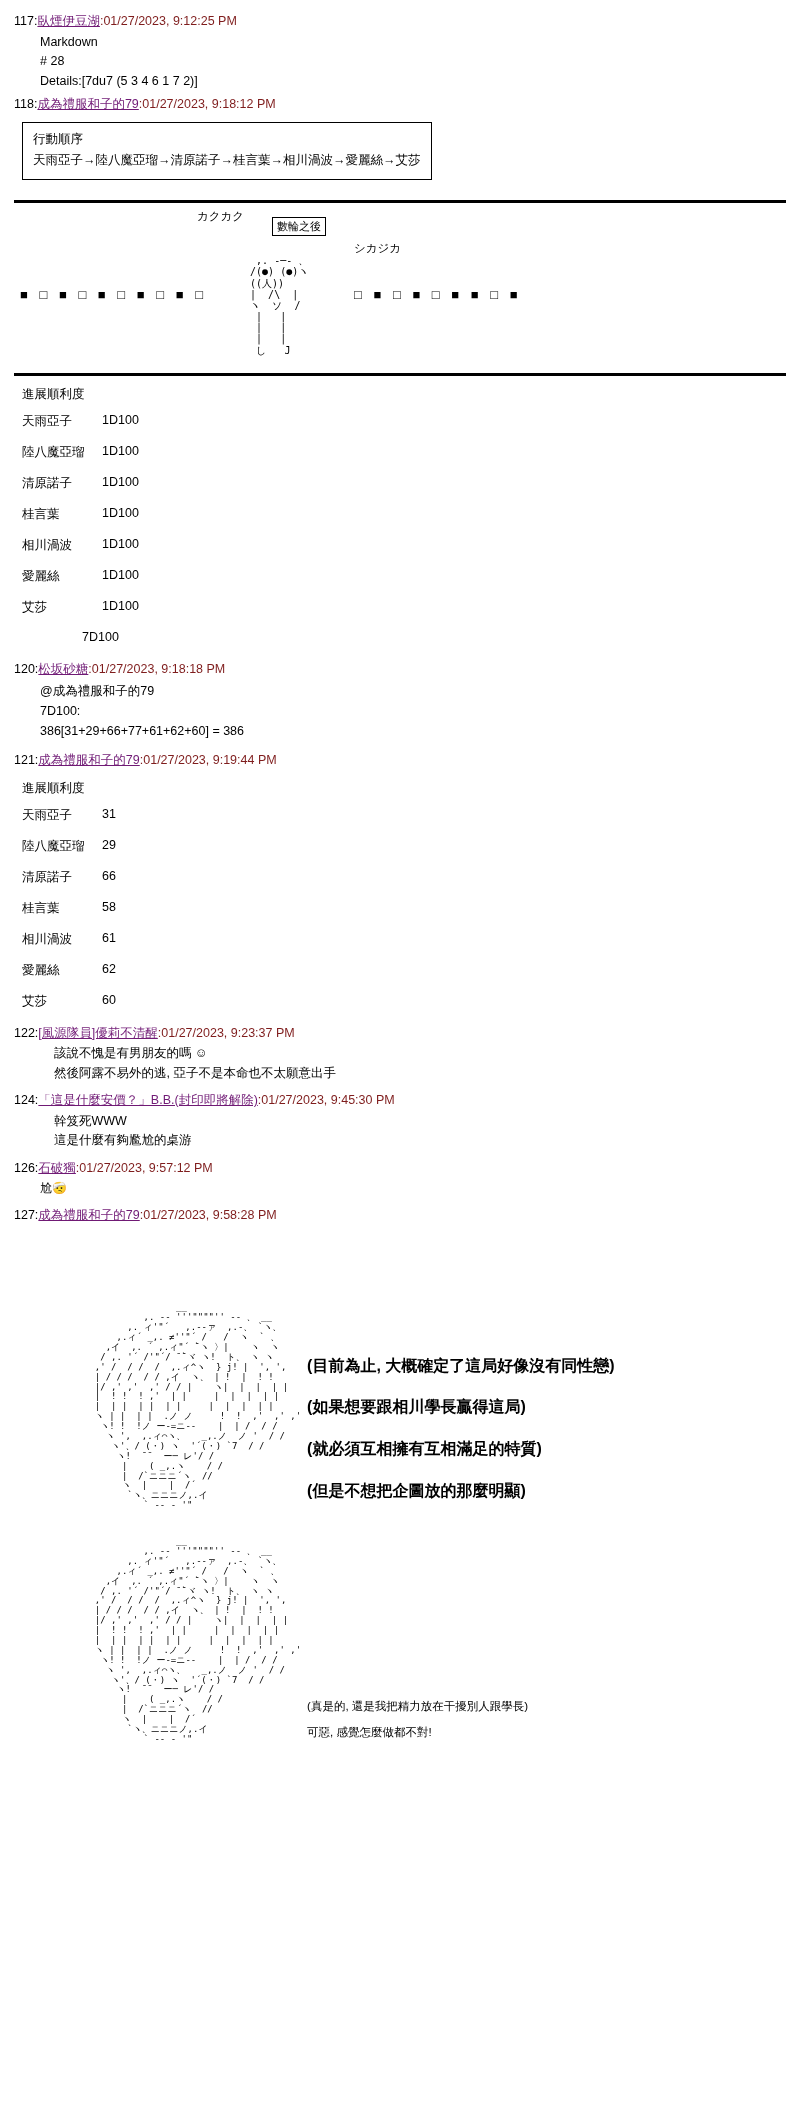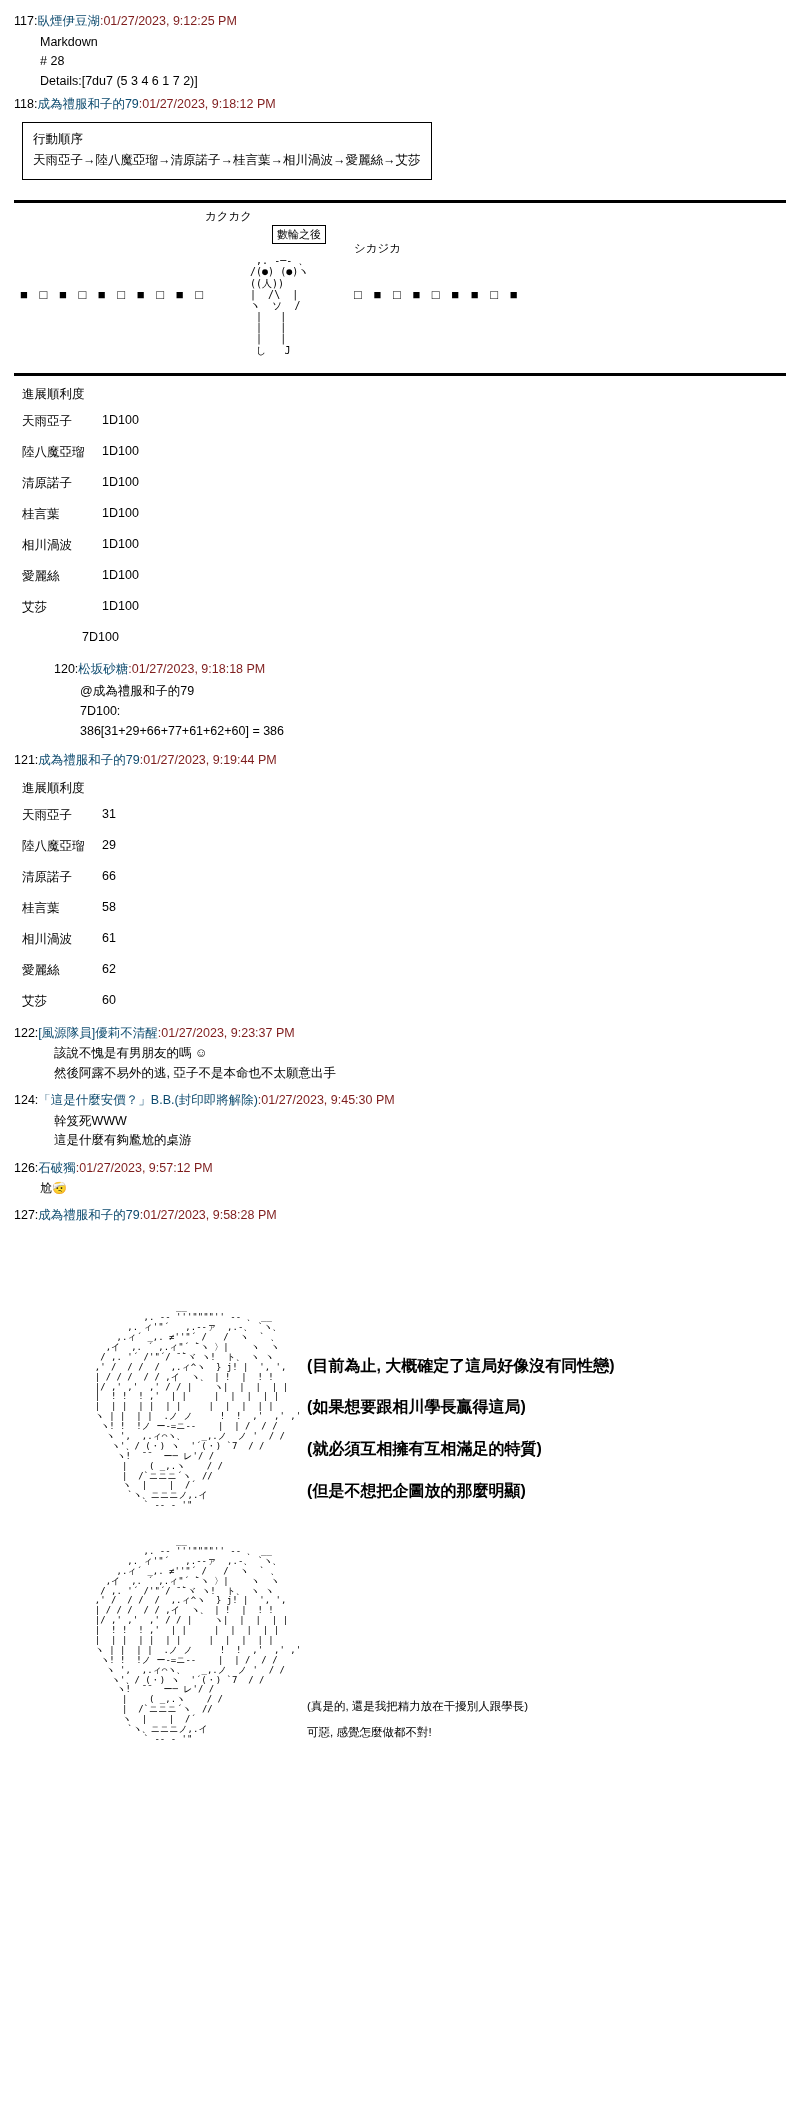--- a/index.html
+++ b/index.html
@@ -5,21 +5,21 @@
   html,body{margin:0;padding:0;background:#ffffff;}
   body{
     width:800px;
     font-family:"Liberation Sans","DejaVu Sans",sans-serif;
     color:#000;
     font-size:13px;
   }
   .page{width:800px;padding:8px 14px 30px 14px;box-sizing:border-box;}
   .post{margin-bottom:2px;}
   .posthead{font-size:12.5px;line-height:1.5;margin:4px 0 2px 0;}
-  .posthead .author{color:#0c4a6e;cursor:pointer;}
+  .posthead .author{color:#701a75;text-decoration:underline;cursor:pointer;}
   .posthead .time{color:#7f1d1d;}
   .body{margin-left:26px;font-size:12.5px;line-height:1.55;}
   .body .line{white-space:pre-wrap;}
   .quotebox{
     border:1px solid #000;
     display:inline-block;
     padding:6px 10px 8px 10px;
     margin:6px 0 6px 8px;
     line-height:1.7;
     font-size:12.5px;
@@ -71,22 +71,22 @@
     </div>
     <div class="quotebox">
       <div>行動順序</div>
       <div>天雨亞子→陸八魔亞瑠→清原諾子→桂言葉→相川渦波→愛麗絲→艾莎</div>
     </div>
   </div>
 
   <hr class="hr-thick">
   <div class="art-wrap">
     <div style="position:relative;height:150px;">
-      <div style="position:absolute;left:191px;top:0;font-size:11.5px;">カクカク</div>
-      <div style="position:absolute;left:258px;top:16px;font-family:Liberation Serif, serif;">
+      <div style="position:absolute;left:183px;top:0;font-size:11.5px;">カクカク</div>
+      <div style="position:absolute;left:258px;top:8px;font-family:Liberation Serif, serif;">
         <span class="boxwrap">數輪之後</span>
       </div>
       <div style="position:absolute;left:340px;top:32px;font-size:11.5px;">シカジカ</div>
       <div class="aa" style="position:absolute;left:218px;top:46px;">    ,. -─- 、
    /(●) (●)ヽ
    ((人))   
    |  /\  |
    ヽ  ソ  /
     |   |
     |   |
@@ -124,21 +124,21 @@
         <div class="name">愛麗絲</div>
         <div class="val">1D100</div>
       </div>
     <div class="statrow">
         <div class="name">艾莎</div>
         <div class="val">1D100</div>
       </div>
     <div class="total">7D100</div>
   </div>
 
-  <div class="post" style="margin-top:16px;margin-left:40px;">
+  <div class="post" style="margin-top:16px;">
     <div class="posthead">
       <span>120:</span><span class="author">松坂砂糖</span><span class="time">:01/27/2023, 9:18:18 PM</span>
     </div>
     <div class="dicebox">
       <div>@成為禮服和子的79</div>
       <div>7D100:</div>
       <div>386[31+29+66+77+61+62+60] = 386</div>
     </div>
   </div>
 

